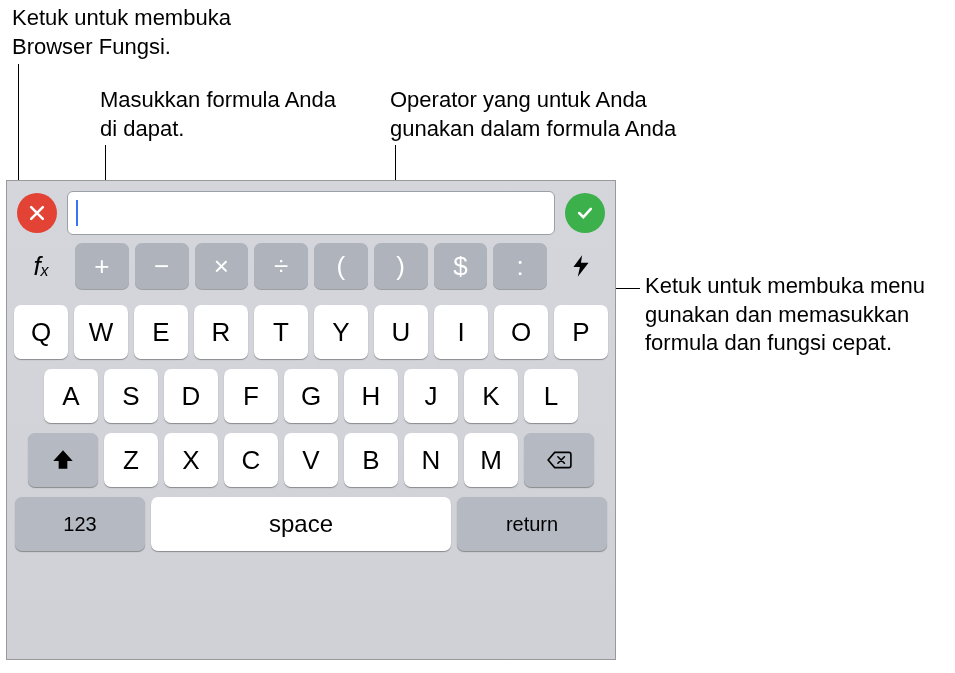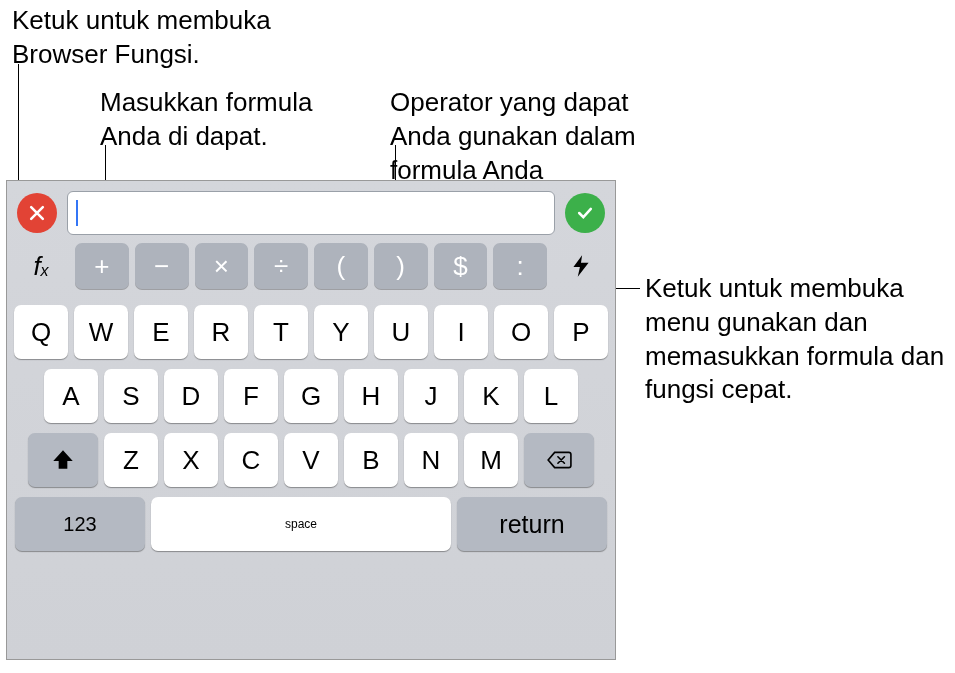--- a/index.html
+++ b/index.html
@@ -6,21 +6,21 @@
   body {
     font-family: -apple-system, "Helvetica Neue", Arial, sans-serif;
     width: 955px;
     height: 673px;
     position: relative;
     background: #fff;
     color: #000;
   }
   .callout {
     position: absolute;
-    font-size: 26px;
+    font-size: 22px;
     line-height: 1.3;
     color: #000;
   }
   .callout-line {
     position: absolute;
     background: #000;
   }
   .keyboard-panel {
     position: absolute;
     left: 6px;
@@ -115,31 +115,31 @@
     font-size: 26px;
     color: #000;
   }
   .key.letter { flex: 0 0 54px; }
   .key.special {
     background: #b4b9c2;
     color: #000;
   }
   .key.shift, .key.bksp { flex: 0 0 70px; }
   .key.numswitch { flex: 0 0 130px; font-size: 20px; }
-  .key.space { flex: 1; font-size: 12px; text-align: right; }
-  .key.return { flex: 0 0 150px; font-size: 25px; text-align: right; }
+  .key.space { flex: 1; font-size: 24px; text-align: right; }
+  .key.return { flex: 0 0 150px; font-size: 20px; text-align: right; }
   .bottom-row { padding: 0 2px; }
   .shift svg, .bksp svg, .bolt-key svg { width: 26px; height: 26px; }
 </style>
 </head>
 <body>
 
 <div class="callout" style="left:12px; top:4px; width:300px;">Ketuk untuk membuka Browser Fungsi.</div>
 <div class="callout" style="left:100px; top:86px; width:250px;">Masukkan formula Anda di dapat.</div>
-<div class="callout" style="left:390px; top:86px; width:300px;">Operator yang dapat Anda gunakan dalam formula Anda</div>
+<div class="callout" style="left:390px; top:86px; width:300px;">Operator yang untuk Anda gunakan dalam formula Anda</div>
 <div class="callout" style="left:645px; top:272px; width:300px;">Ketuk untuk membuka menu gunakan dan memasukkan formula dan fungsi cepat.</div>
 
 <div class="callout-line" style="left:18px; top:64px; width:1px; height:210px;"></div>
 <div class="callout-line" style="left:18px; top:274px; width:10px; height:1px;"></div>
 
 <div class="callout-line" style="left:105px; top:145px; width:1px; height:50px;"></div>
 
 <div class="callout-line" style="left:395px; top:145px; width:1px; height:95px;"></div>
 
 <div class="callout-line" style="left:607px; top:288px; width:33px; height:1px;"></div>

